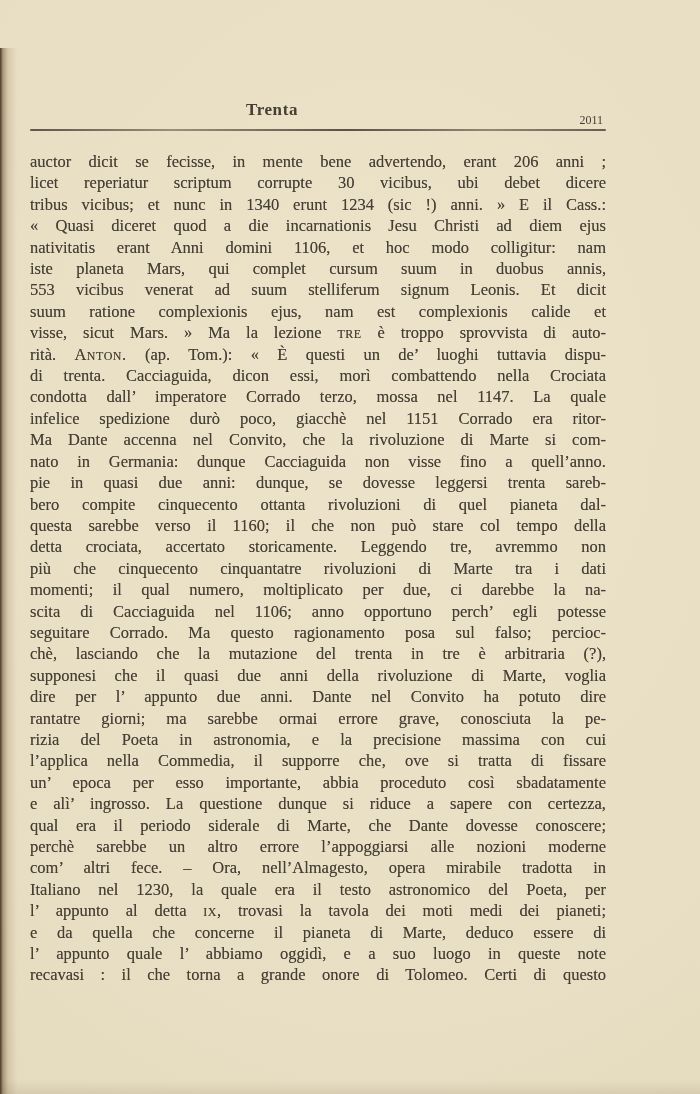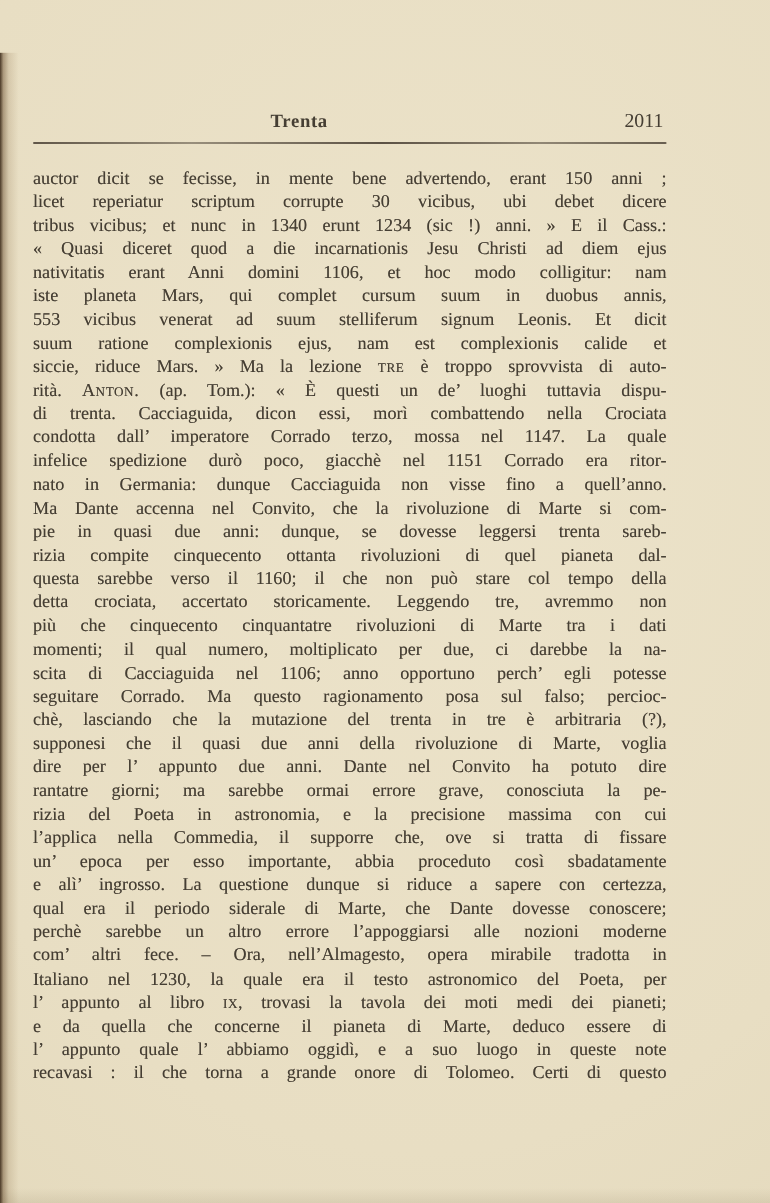--- a/index.html
+++ b/index.html
@@ -55,22 +55,22 @@
     width: 140px;
     text-align: center;
     font-weight: bold;
     font-size: 17px;
     letter-spacing: 0.6px;
     color: var(--ink, #453e33);
   }
   .head-page {
     position: absolute;
     right: 0;
-    top: 0;
-    font-size: 18px;
+    top: 14px;
+    font-size: 12px;
     color: var(--ink, #453e33);
     font-family: Liberation Serif, serif;
   }
   .head-rule {
     position: absolute;
     top: 81px;
     left: 30px;
     width: 576px;
     height: 2px;
     background: linear-gradient(to right,
@@ -108,53 +108,53 @@
   <div class="edge-bottom"></div>
 
   <div class="running-head">
     <span class="head-title">Trenta</span>
     <span class="head-page">2011</span>
   </div>
 
   <div class="head-rule"></div>
 
   <div class="text-block">
-      <div class="line"><span>auctor dicit se fecisse, in mente bene advertendo, erant 150 anni ;</span></div>
+      <div class="line"><span>auctor dicit se fecisse, in mente bene advertendo, erant 206 anni ;</span></div>
       <div class="line"><span>licet reperiatur scriptum corrupte 30 vicibus, ubi debet dicere</span></div>
       <div class="line"><span>tribus vicibus; et nunc in 1340 erunt 1234 (sic !) anni. » E il </span><span class="it">Cass.:</span></div>
       <div class="line"><span>« Quasi diceret quod a die incarnationis Jesu Christi ad diem ejus</span></div>
       <div class="line"><span>nativitatis erant Anni domini 1106, et hoc modo colligitur: nam</span></div>
       <div class="line"><span>iste planeta Mars, qui complet cursum suum in duobus annis,</span></div>
       <div class="line"><span>553 vicibus venerat ad suum stelliferum signum Leonis. Et dicit</span></div>
       <div class="line"><span>suum ratione complexionis ejus, nam est complexionis calide et</span></div>
-      <div class="line"><span>siccie, riduce Mars. » Ma la lezione </span><span class="sc">tre</span><span> è troppo sprovvista di auto-</span></div>
+      <div class="line"><span>visse, sicut Mars. » Ma la lezione </span><span class="sc">tre</span><span> è troppo sprovvista di auto-</span></div>
       <div class="line"><span>rità. </span><span class="sc">Anton.</span><span> (</span><span class="it">ap. Tom.</span><span>): « È questi un de’ luoghi tuttavia dispu-</span></div>
       <div class="line"><span>di </span><span class="it">trenta</span><span>. Cacciaguida, dicon essi, morì combattendo nella Crociata</span></div>
       <div class="line"><span>condotta dall’ imperatore Corrado terzo, mossa nel 1147. La quale</span></div>
       <div class="line"><span>infelice spedizione durò poco, giacchè nel 1151 Corrado era ritor-</span></div>
+      <div class="line"><span>Ma Dante accenna nel Convito, che la rivoluzione di Marte si com-</span></div>
       <div class="line"><span>nato in Germania: dunque Cacciaguida non visse fino a quell’anno.</span></div>
-      <div class="line"><span>Ma Dante accenna nel Convito, che la rivoluzione di Marte si com-</span></div>
       <div class="line"><span>pie in quasi due anni: dunque, se dovesse leggersi </span><span class="it">trenta</span><span> sareb-</span></div>
-      <div class="line"><span>rizia compite cinquecento ottanta rivoluzioni di quel pianeta dal-</span></div>
+      <div class="line"><span>bero compite cinquecento ottanta rivoluzioni di quel pianeta dal-</span></div>
       <div class="line"><span>questa sarebbe verso il 1160; il che non può stare col tempo della</span></div>
       <div class="line"><span>detta crociata, accertato storicamente. Leggendo </span><span class="it">tre</span><span>, avremmo non</span></div>
       <div class="line"><span>più che cinquecento cinquantatre rivoluzioni di Marte tra i dati</span></div>
       <div class="line"><span>momenti; il qual numero, moltiplicato per due, ci darebbe la na-</span></div>
       <div class="line"><span>scita di Cacciaguida nel 1106; anno opportuno perch’ egli potesse</span></div>
       <div class="line"><span>seguitare Corrado. Ma questo ragionamento posa sul falso; percioc-</span></div>
       <div class="line"><span>chè, lasciando che la mutazione del </span><span class="it">trenta</span><span> in </span><span class="it">tre</span><span> è arbitraria (?),</span></div>
       <div class="line"><span>supponesi che il </span><span class="it">quasi due anni</span><span> della rivoluzione di Marte, voglia</span></div>
       <div class="line"><span>dire per l’ appunto </span><span class="it">due anni</span><span>. Dante nel Convito ha potuto dire</span></div>
       <div class="line"><span>rantatre giorni; ma sarebbe ormai errore grave, conosciuta la pe-</span></div>
       <div class="line"><span>rizia del Poeta in astronomia, e la precisione massima con cui</span></div>
       <div class="line"><span>l’applica nella Commedia, il supporre che, ove si tratta di fissare</span></div>
       <div class="line"><span>un’ epoca per esso importante, abbia proceduto così sbadatamente</span></div>
       <div class="line"><span>e alì’ ingrosso. La questione dunque si riduce a sapere con certezza,</span></div>
       <div class="line"><span>qual era il periodo siderale di Marte, che Dante dovesse conoscere;</span></div>
       <div class="line"><span>perchè sarebbe un altro errore l’appoggiarsi alle nozioni moderne</span></div>
       <div class="line"><span>com’ altri fece. – Ora, nell’</span><span class="it">Almagesto</span><span>, opera mirabile tradotta in</span></div>
       <div class="line"><span>Italiano nel 1230, la quale era il testo astronomico del Poeta, per</span></div>
-      <div class="line"><span>l’ appunto al libro </span><span class="sc">ix</span><span>, trovasi la tavola dei moti medi dei pianeti;</span></div>
+      <div class="line"><span>l’ appunto al detta </span><span class="sc">ix</span><span>, trovasi la tavola dei moti medi dei pianeti;</span></div>
       <div class="line"><span>e da quella che concerne il pianeta di Marte, deduco essere di</span></div>
       <div class="line"><span>l’ appunto quale l’ abbiamo oggidì, e a suo luogo in queste note</span></div>
       <div class="line"><span>recavasi : il che torna a grande onore di Tolomeo. Certi di questo</span></div>
     </div>
 </div>
 
 </body></html>

